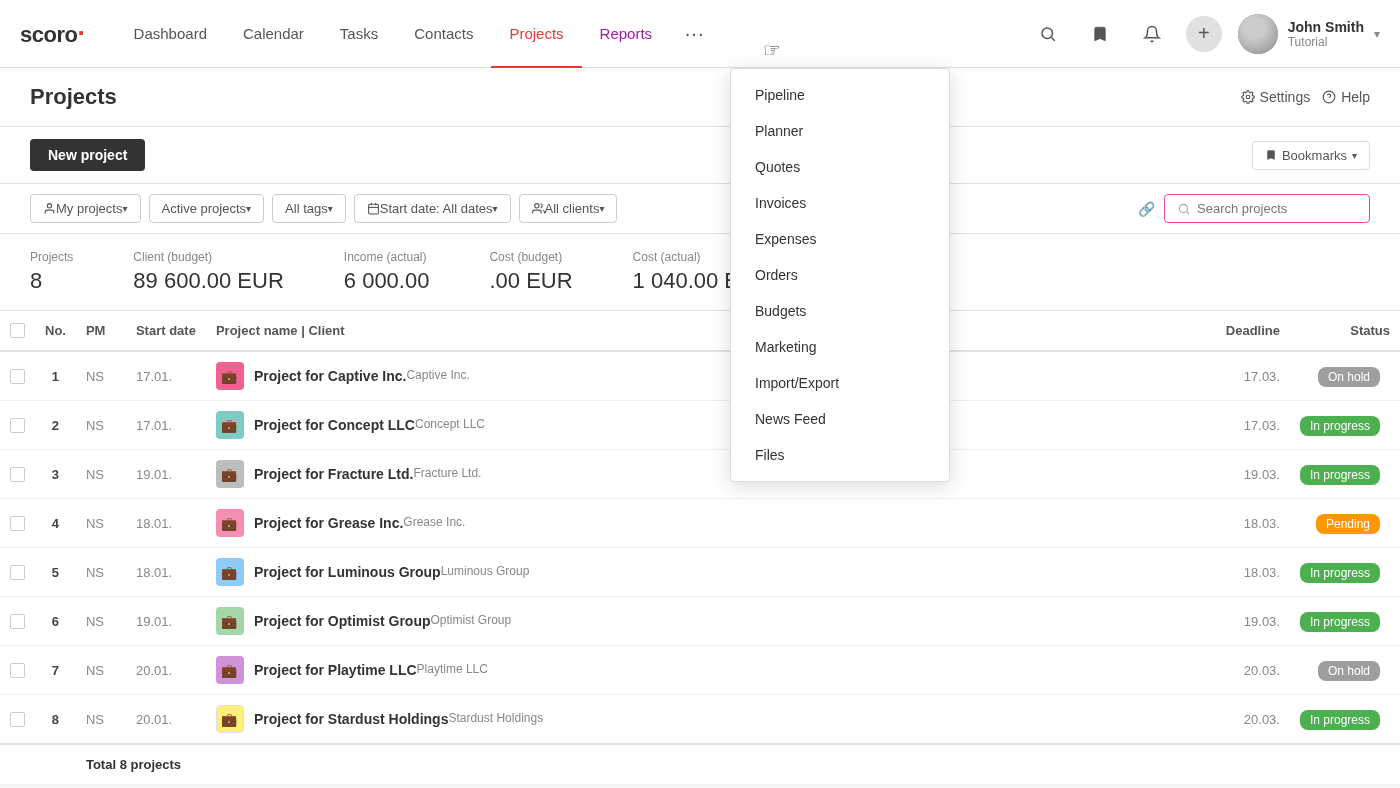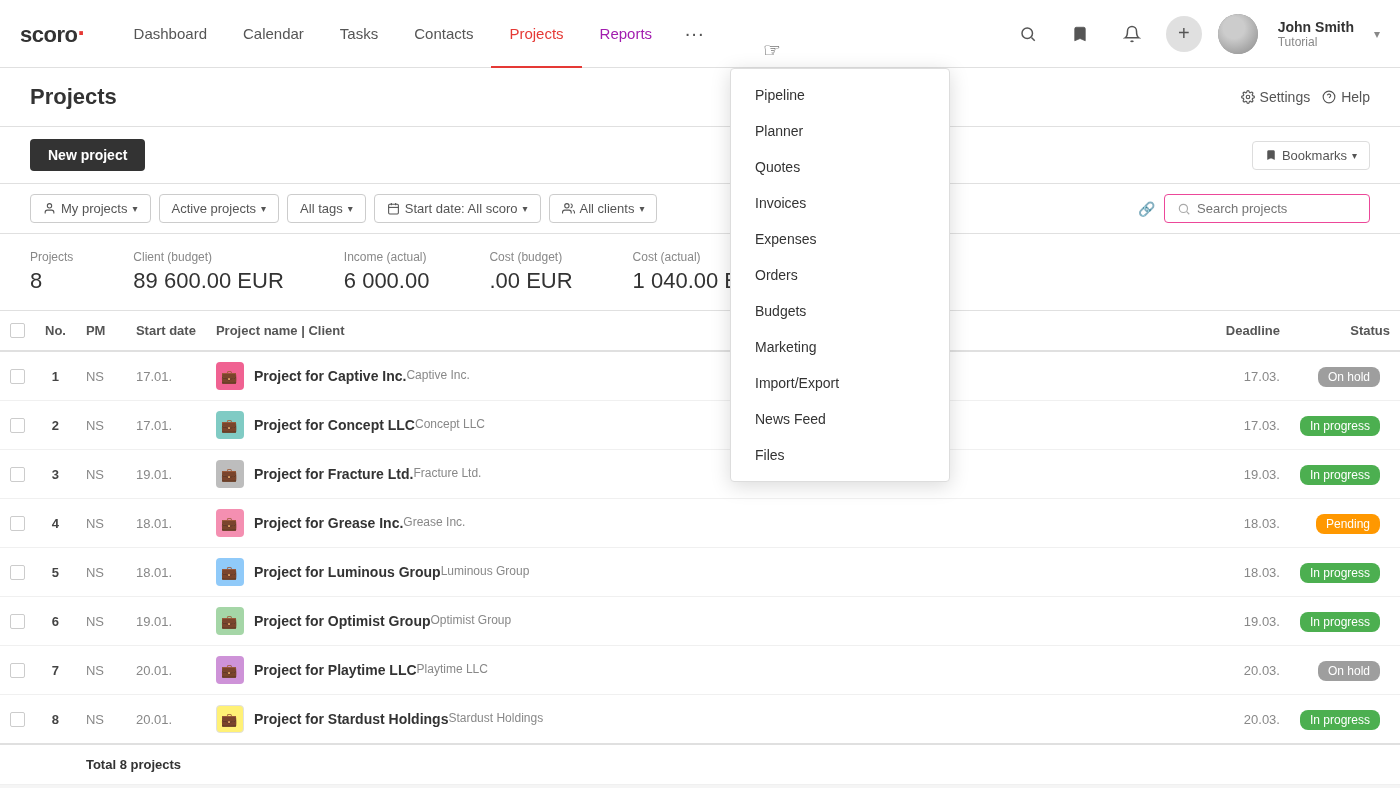--- a/index.html
+++ b/index.html
@@ -11,40 +11,40 @@
     .logo-text { font-size: 22px; font-weight: 700; color: #333; letter-spacing: -0.5px; }
     .logo-dot { color: #e53935; font-size: 26px; }
     .nav { display: flex; align-items: center; gap: 0; }
     .nav-item { padding: 0 18px; height: 68px; display: flex; align-items: center; cursor: pointer; font-size: 15px; color: #555; text-decoration: none; position: relative; }
     .nav-item.active { color: #e53935; }
     .nav-item.active::after { content: ''; position: absolute; bottom: 0; left: 0; right: 0; height: 2px; background: #e53935; }
     .nav-item.reports { color: #a21caf; }
     .nav-more { padding: 0 14px; height: 68px; display: flex; align-items: center; cursor: pointer; font-size: 20px; color: #555; }
     .header-right { margin-left: auto; display: flex; align-items: center; gap: 16px; }
     .icon-btn { width: 36px; height: 36px; display: flex; align-items: center; justify-content: center; cursor: pointer; color: #555; font-size: 18px; }
-    .user-area { display: flex; align-items: center; gap: 20px; cursor: pointer; }
+    .user-area { display: flex; align-items: center; gap: 10px; cursor: pointer; }
     .avatar { width: 40px; height: 40px; border-radius: 50%; background: #999; overflow: hidden; display: flex; align-items: center; justify-content: center; }
     .avatar-img { width: 40px; height: 40px; border-radius: 50%; background: linear-gradient(135deg, #aaa, #777); }
     .user-info { display: flex; flex-direction: column; }
     .user-name { font-size: 14px; font-weight: 600; color: #333; }
     .user-sub { font-size: 12px; color: #888; }
     .user-chevron { color: #888; font-size: 12px; }
     .page-title { font-size: 22px; font-weight: 600; color: #333; }
     .page-actions { display: flex; gap: 12px; align-items: center; }
     .settings-btn { display: flex; align-items: center; gap: 5px; color: #555; cursor: pointer; font-size: 14px; }
     .help-btn { display: flex; align-items: center; gap: 5px; color: #555; cursor: pointer; font-size: 14px; }
 
     
     .toolbar { background: #fff; padding: 12px 30px; border-bottom: 1px solid #e0e0e0; display: flex; align-items: center; gap: 10px; }
     .new-project-btn { background: #333; color: #fff; border: none; padding: 8px 18px; border-radius: 4px; font-size: 14px; font-weight: 600; cursor: pointer; }
     .bookmarks-btn { margin-left: auto; display: flex; align-items: center; gap: 5px; background: #fff; border: 1px solid #ddd; padding: 6px 12px; border-radius: 4px; cursor: pointer; font-size: 13px; color: #555; }
 
     
     .filters { background: #fff; padding: 10px 30px; border-bottom: 1px solid #e0e0e0; display: flex; align-items: center; gap: 8px; }
-    .filter-btn { display: flex; align-items: center; gap: 5px; background: #fff; border: 1px solid #ccc; padding: 6px 12px; border-radius: 4px; cursor: pointer; font-size: 13px; color: #555; white-space: nowrap; }
+    .filter-btn { display: flex; align-items: center; background: #fff; border: 1px solid #ccc; padding: 6px 12px; border-radius: 4px; cursor: pointer; font-size: 13px; color: #555; white-space: nowrap; }
     .filter-btn .chevron { font-size: 10px; }
     .search-box { margin-left: auto; display: flex; align-items: center; gap: 6px; border: 1px solid #ec4899; border-radius: 4px; padding: 6px 12px; background: #fff; }
     .search-box input { border: none; outline: none; font-size: 13px; color: #999; background: transparent; width: 160px; }
     .link-icon { color: #999; font-size: 14px; cursor: pointer; }
 
     
     .stats-bar { background: #fff; padding: 16px 30px; border-bottom: 1px solid #e0e0e0; display: flex; gap: 60px; }
     .stat { display: flex; flex-direction: column; }
     .stat-label { font-size: 12px; color: #888; margin-bottom: 4px; }
     .stat-value { font-size: 22px; font-weight: 300; color: #333; }
@@ -194,21 +194,21 @@
     <span>All tags</span>
     <span class="chevron">▾</span>
   </div>
   <div class="filter-btn">
     <svg width="13" height="13" viewBox="0 0 24 24" fill="none" stroke="#555" stroke-width="2">
         <rect x="3" y="4" width="18" height="18" rx="2"></rect>
         <line x1="16" y1="2" x2="16" y2="6"></line>
         <line x1="8" y1="2" x2="8" y2="6"></line>
         <line x1="3" y1="10" x2="21" y2="10"></line>
       </svg>
-    <span>Start date: All scoro</span>
+    <span>Start date: All dates</span>
     <span class="chevron">▾</span>
   </div>
   <div class="filter-btn">
     <svg width="13" height="13" viewBox="0 0 24 24" fill="none" stroke="#555" stroke-width="2">
         <path d="M17 21v-2a4 4 0 00-4-4H5a4 4 0 00-4 4v2"></path>
         <circle cx="9" cy="7" r="4"></circle>
         <path d="M23 21v-2a4 4 0 00-3-3.87"></path>
         <path d="M16 3.13a4 4 0 010 7.75"></path>
       </svg>
     <span>All clients</span>

